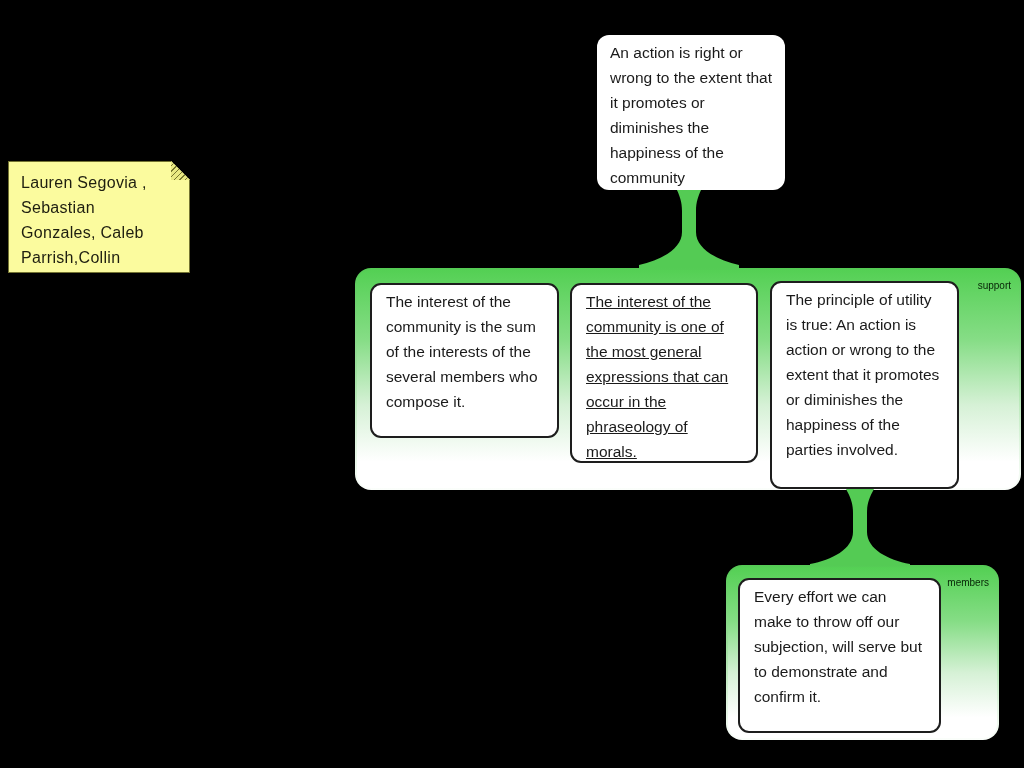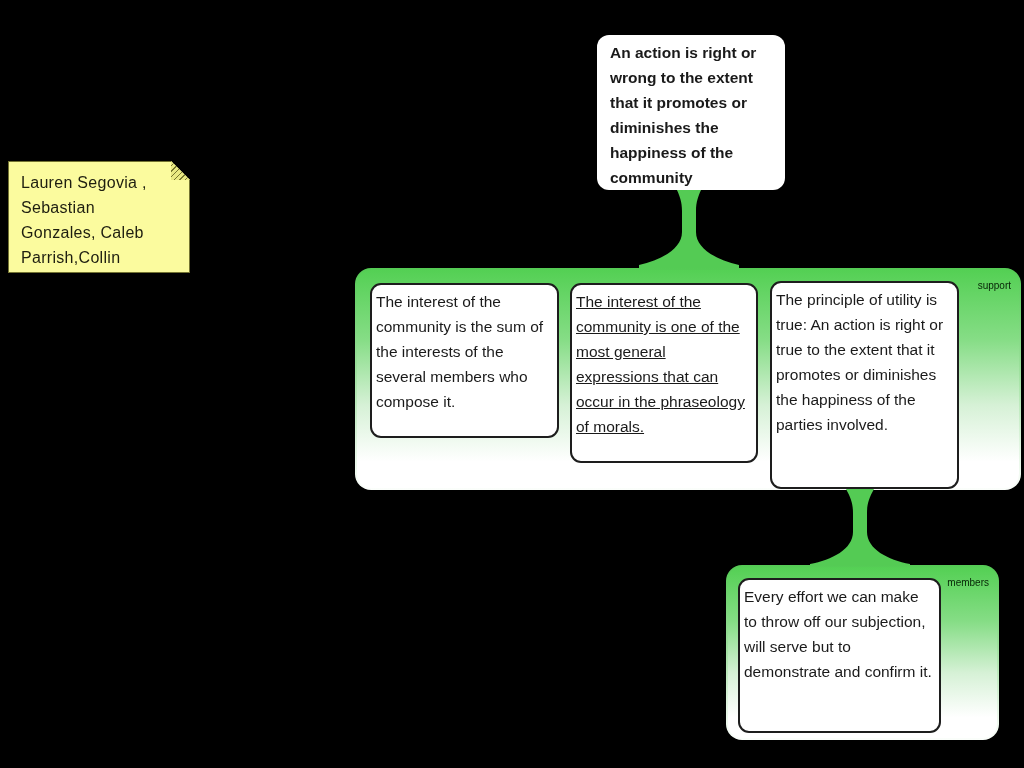--- a/index.html
+++ b/index.html
@@ -20,21 +20,21 @@
     position:absolute;left:171px;top:161px;width:19px;height:19px;
     clip-path:polygon(0 0, 100% 100%, 0 100%);
     background:repeating-linear-gradient(135deg,#e9e983 0 3px,#77772f 3px 4px);
   }
   
   .claim{
     position:absolute;background:var(--box_bg,#ffffff);border-radius:12px;
     color:#1a1a1a;font-size:15.5px;line-height:25px;
     box-sizing:border-box;padding:5px 13px;overflow:hidden;
   }
-  #top-claim{left:597px;top:35px;width:188px;height:155px;font-weight:bold;}
+  #top-claim{left:597px;top:35px;width:188px;height:155px;}
   
   .stem{position:absolute;}
   .stem path{fill:var(--green,#54cb54);}
   #stem-top{left:639px;top:186px;width:100px;height:84px;}
   #stem-mid{left:810px;top:489px;width:100px;height:80px;}
   
   .group{
     position:absolute;border-radius:16px;padding:2px;box-sizing:border-box;
     background:linear-gradient(180deg,var(--green,#54cb54) 0%,#9ce09c 45%,#e2f5e2 80%,#fbfefb 100%);
   }
@@ -44,21 +44,21 @@
   }
   #group-support{left:355px;top:268px;width:666px;height:222px;}
   #group-supports{left:726px;top:565px;width:273px;height:175px;}
   .group-label{
     position:absolute;top:8px;right:8px;font-size:10px;color:#072507;line-height:15px;
   }
   .child{
     position:absolute;background:var(--box_bg,#ffffff);
     border:2px solid #1d1d1d;border-radius:11px;
     color:#1a1a1a;font-size:15.5px;line-height:25px;
-    box-sizing:border-box;padding:4px 4px;overflow:hidden;
+    box-sizing:border-box;padding:4px 14px;overflow:hidden;
   }
   #box-a{left:13px;top:13px;width:189px;height:155px;}
   #box-b{left:213px;top:13px;width:188px;height:180px;text-decoration:underline;}
   #box-c{left:413px;top:11px;width:189px;height:208px;}
   #box-d{left:10px;top:11px;width:203px;height:155px;}
 </style>
 </head>
 <body>
 
 <div id="canvas" style="background: rgb(0, 0, 0);">
@@ -79,21 +79,21 @@
   <div id="group-support" class="group">
     <div class="group-inner">
       <span class="group-label">support</span>
       <div id="box-a" class="child">
         <span>The interest of the community is the sum of the interests of the several members who compose it.</span>
       </div>
       <div id="box-b" class="child">
         <span>The interest of the community is one of the most general expressions that can occur in the phraseology of morals.</span>
       </div>
       <div id="box-c" class="child">
-        <span>The principle of utility is true: An action is right or true to the extent that it promotes or diminishes the happiness of the parties involved.</span>
+        <span>The principle of utility is true: An action is action or wrong to the extent that it promotes or diminishes the happiness of the parties involved.</span>
       </div>
     </div>
   </div>
 
   <svg id="stem-mid" class="stem" viewBox="0 0 100 80" preserveAspectRatio="none">
     <path d="M36,0 C41,9 43,15 43,24 L43,43 C43,60 22,71 0,75 L0,80 L100,80 L100,75 C78,71 57,60 57,43 L57,24 C57,15 59,9 64,0 Z"></path>
   </svg>
 
   <div id="group-supports" class="group">
     <div class="group-inner">

